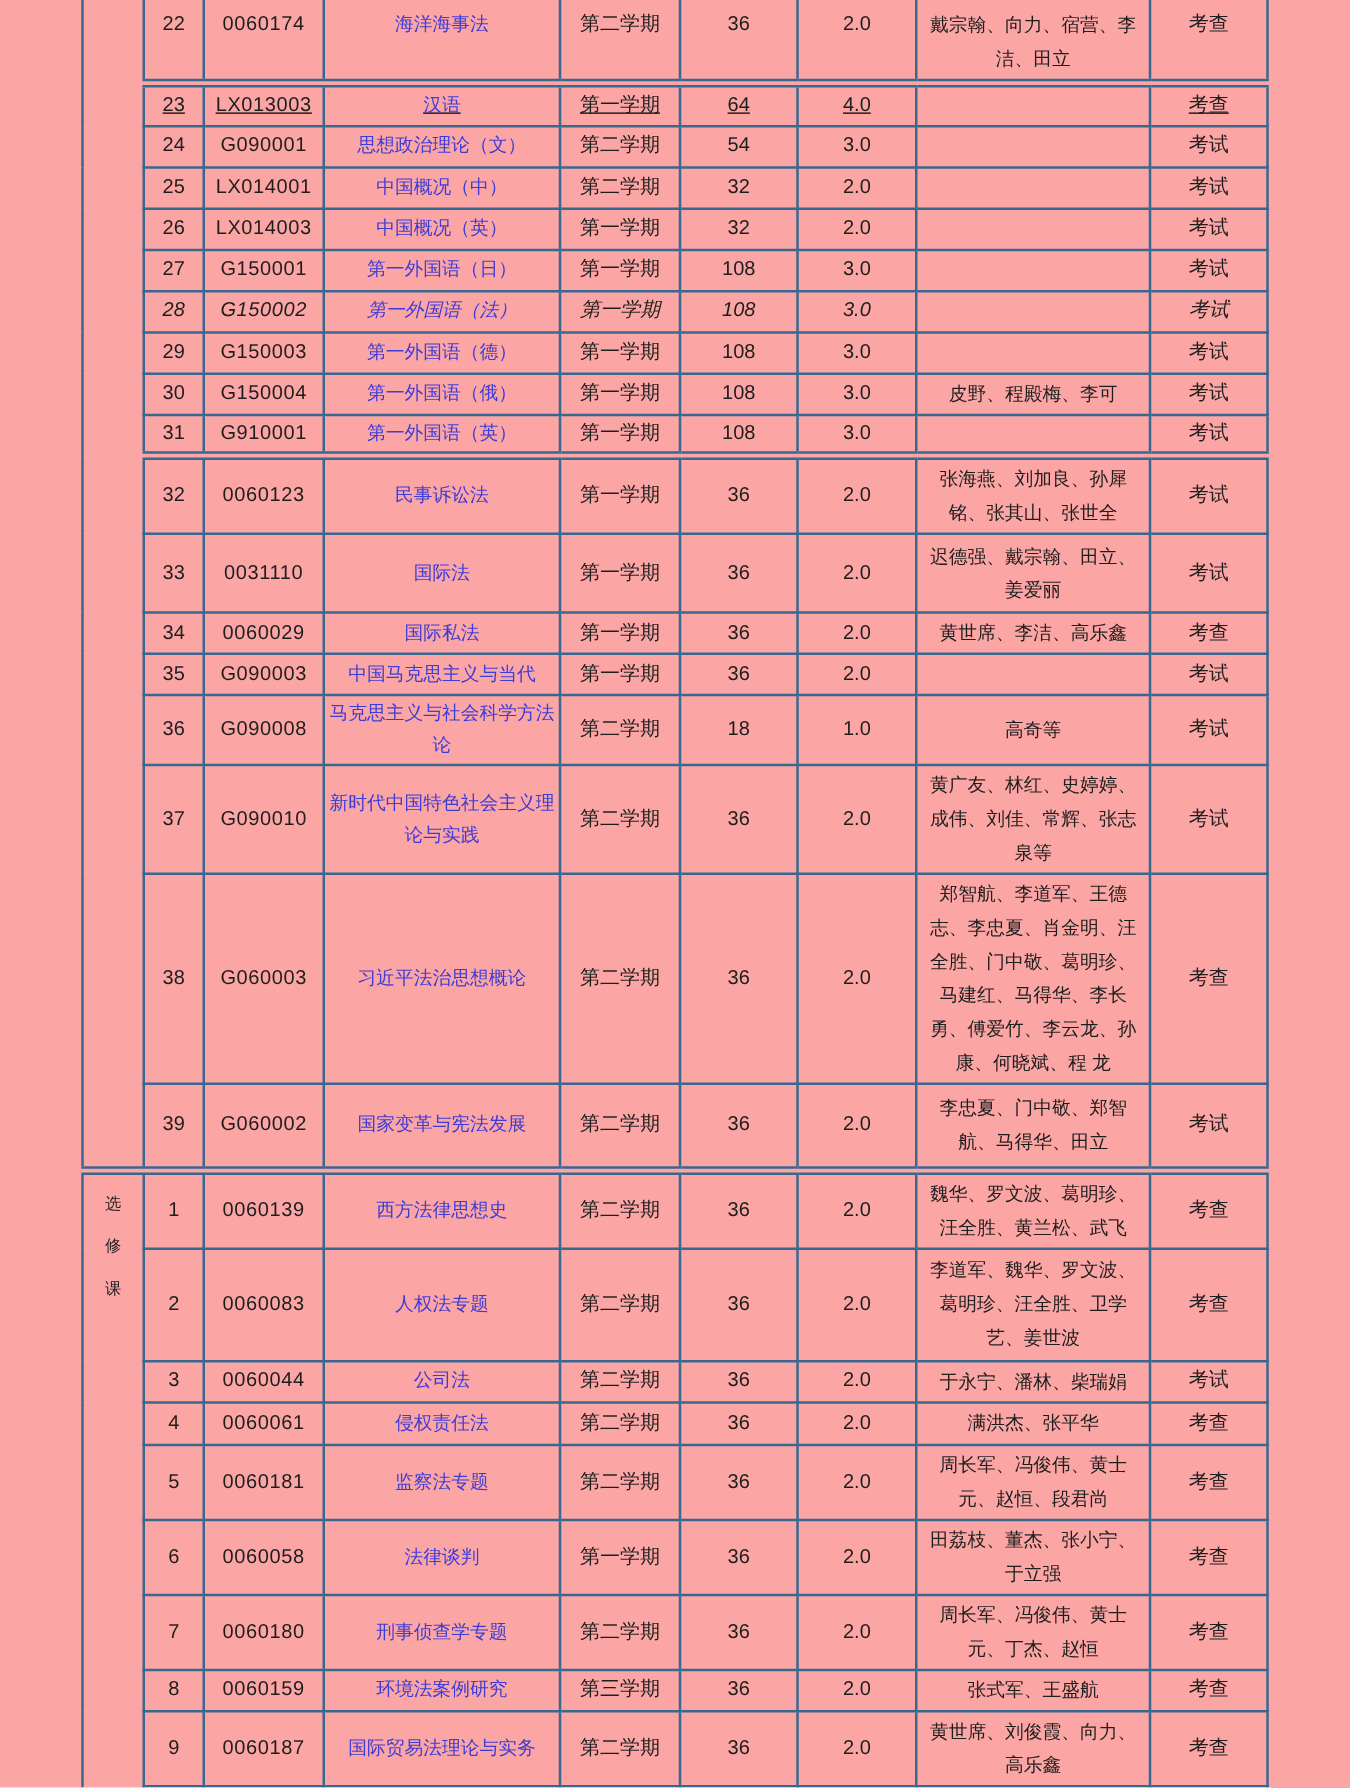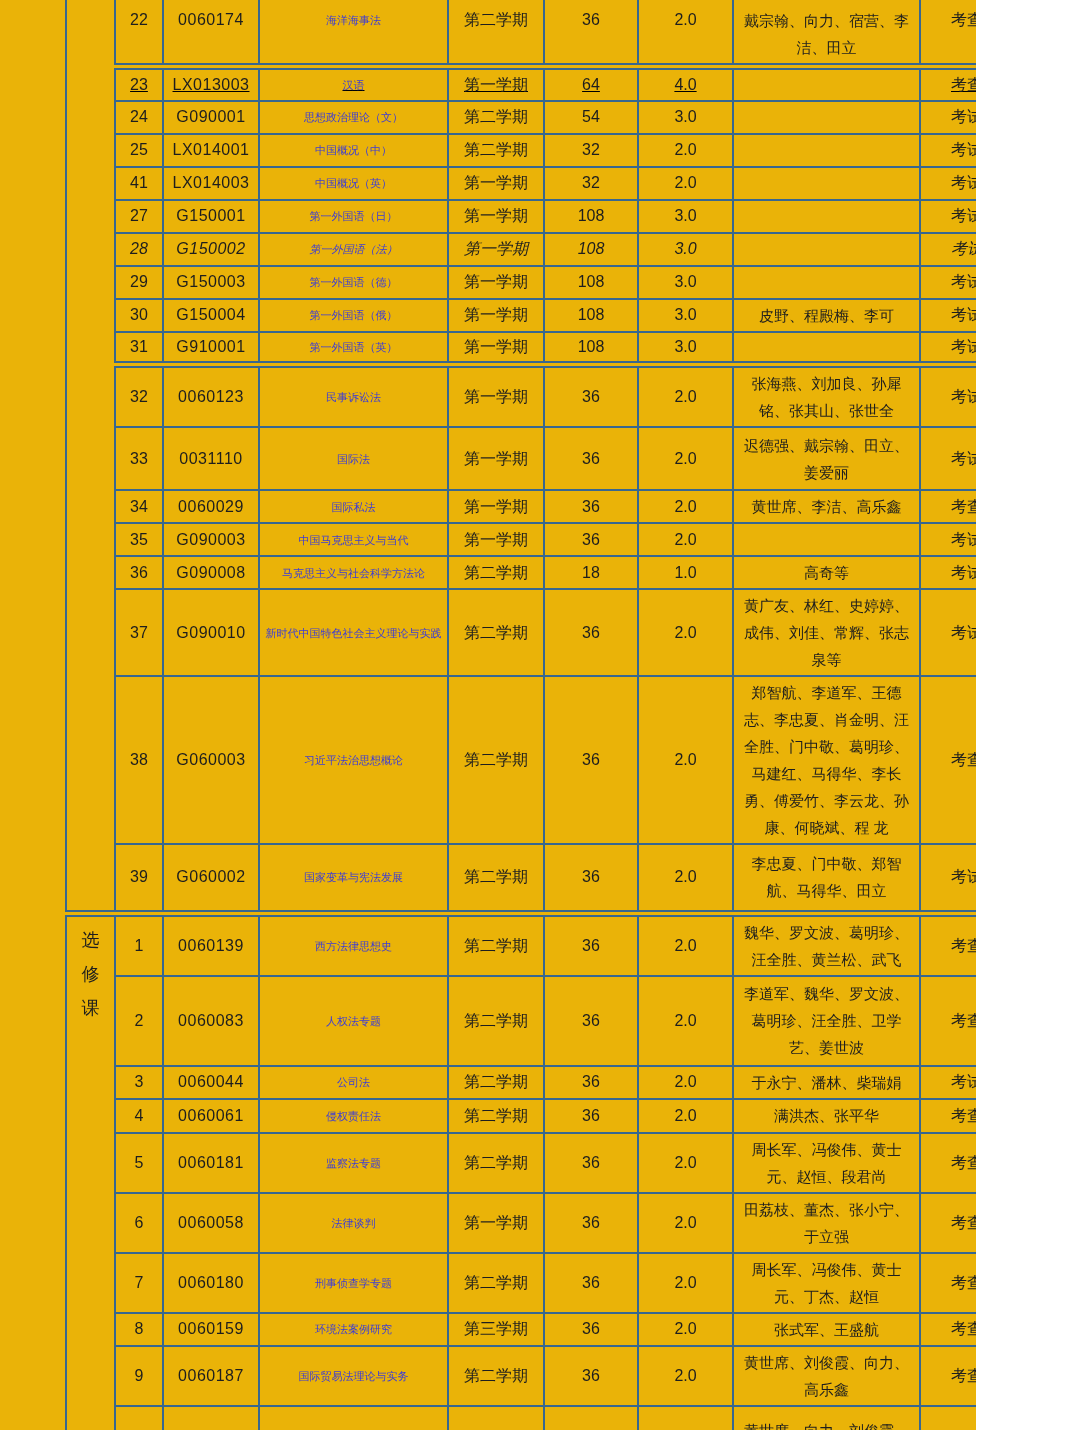--- a/index.html
+++ b/index.html
@@ -2,43 +2,43 @@
 <html style="--border-color: #38678f; --link-color: #3c3cd6; --text-color: #1e1e1e;"><head>
 <meta charset="utf-8">
 <style>
   :root{
     --border-color:#38678f;
     --link-color:#3c3cd6;
     --text-color:#1e1e1e;
   }
   html,body{margin:0;padding:0;background:#ffffff;}
   body{width:1080px;height:1430px;font-family:"Liberation Sans","DejaVu Sans",sans-serif;}
-  .page{position:relative;width:976px;height:1430px;overflow:hidden;background:#eab308;}
+  .page{position:relative;width:1080px;height:1430px;overflow:hidden;background:#fca5a5;}
   table#course-table{
     position:absolute;left:65px;top:0;width:948px;
     border-collapse:collapse;table-layout:fixed;
     border-top:none;
   }
   #course-table td{
     border:2px solid var(--border-color);
     text-align:center;vertical-align:middle;
     color:var(--text-color);
     font-size:16px;line-height:26px;
     padding:1px 3px;overflow:hidden;
     word-break:break-all;
   }
   #course-table tr.first-row td{border-top:none;vertical-align:top;padding-top:7px;}
   #course-table tr.dbl td{border-top:7px double var(--border-color);}
   #course-table td.cat{vertical-align:top;}
   .vert{
     width:20px;margin:0 auto;padding-top:5px;
-    line-height:34px;font-size:18px;word-break:break-all;
+    line-height:34px;font-size:13px;word-break:break-all;
     color:var(--text-color);
   }
-  #course-table td.name{color:var(--link-color);font-size:11px;}
+  #course-table td.name{color:var(--link-color);font-size:15px;}
   #course-table td.teachers{font-size:15px;line-height:27px;padding:2px 6px;text-align:center;}
   #course-table td.code{letter-spacing:0.5px;}
 </style>
 </head>
 <body>
 
 <div class="page">
   <table id="course-table">
     <colgroup>
       <col style="width:49px">
@@ -89,21 +89,21 @@
           <td>25</td>
           <td class="code">LX014001</td>
           <td class="name">中国概况（中）</td>
           <td>第二学期</td>
           <td>32</td>
           <td>2.0</td>
           <td class="teachers"></td>
           <td>考试</td>
         </tr>
         <tr style="height: 33px;">
-          <td>41</td>
+          <td>26</td>
           <td class="code">LX014003</td>
           <td class="name">中国概况（英）</td>
           <td>第一学期</td>
           <td>32</td>
           <td>2.0</td>
           <td class="teachers"></td>
           <td>考试</td>
         </tr>
         <tr style="height: 33px;">
           <td>27</td>

